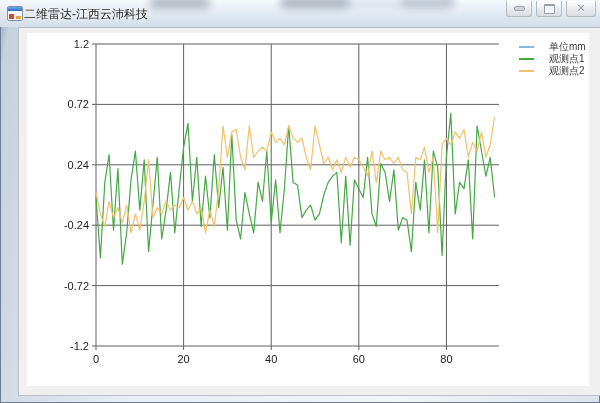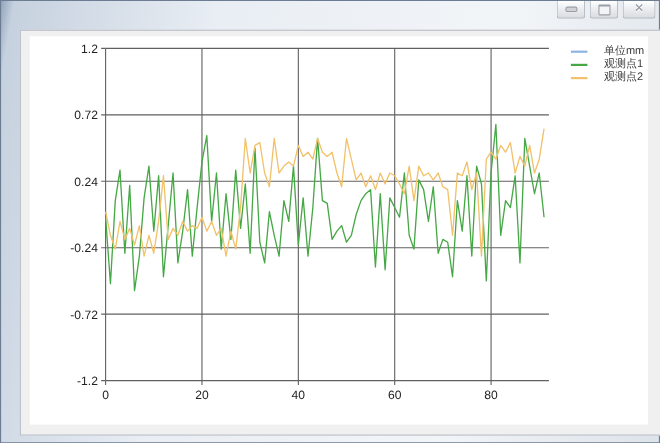--- a/index.html
+++ b/index.html
@@ -65,20 +65,33 @@
   }
   .legend-row{display:flex;align-items:center;height:12px;gap:11px;}
   .legend-swatch{width:15px;height:2px;margin-right:4px;flex:0 0 auto;}
   .legend-label{white-space:nowrap;}
 </style>
 </head>
 <body>
 
 <div class="window">
 
+  <div class="titlebar">
+    <div class="smudge" style="left:150px;top:-2px;width:60px;height:10px;background:rgba(110,120,135,0.55);"></div>
+    <div class="smudge" style="left:280px;top:-3px;width:70px;height:11px;background:rgba(100,110,125,0.5);"></div>
+    <div class="smudge" style="left:400px;top:-2px;width:55px;height:9px;background:rgba(120,125,140,0.45);"></div>
+    <div class="smudge" style="left:330px;top:0px;width:120px;height:6px;background:rgba(180,195,215,0.5);"></div>
+
+    <span class="app-icon">
+      <span class="bar"></span>
+      <span class="red"></span>
+      <span class="orange"></span>
+    </span>
+    <span class="titlebar-text">二维雷达-江西云沛科技</span>
+  </div>
 
   <div class="win-controls">
     <div class="win-btn btn-min">
       <span class="glyph-min"></span>
     </div>
     <div class="win-btn btn-max">
       <span class="glyph-max"></span>
     </div>
     <div class="win-btn btn-close">
       <span class="glyph-close">✕</span>

